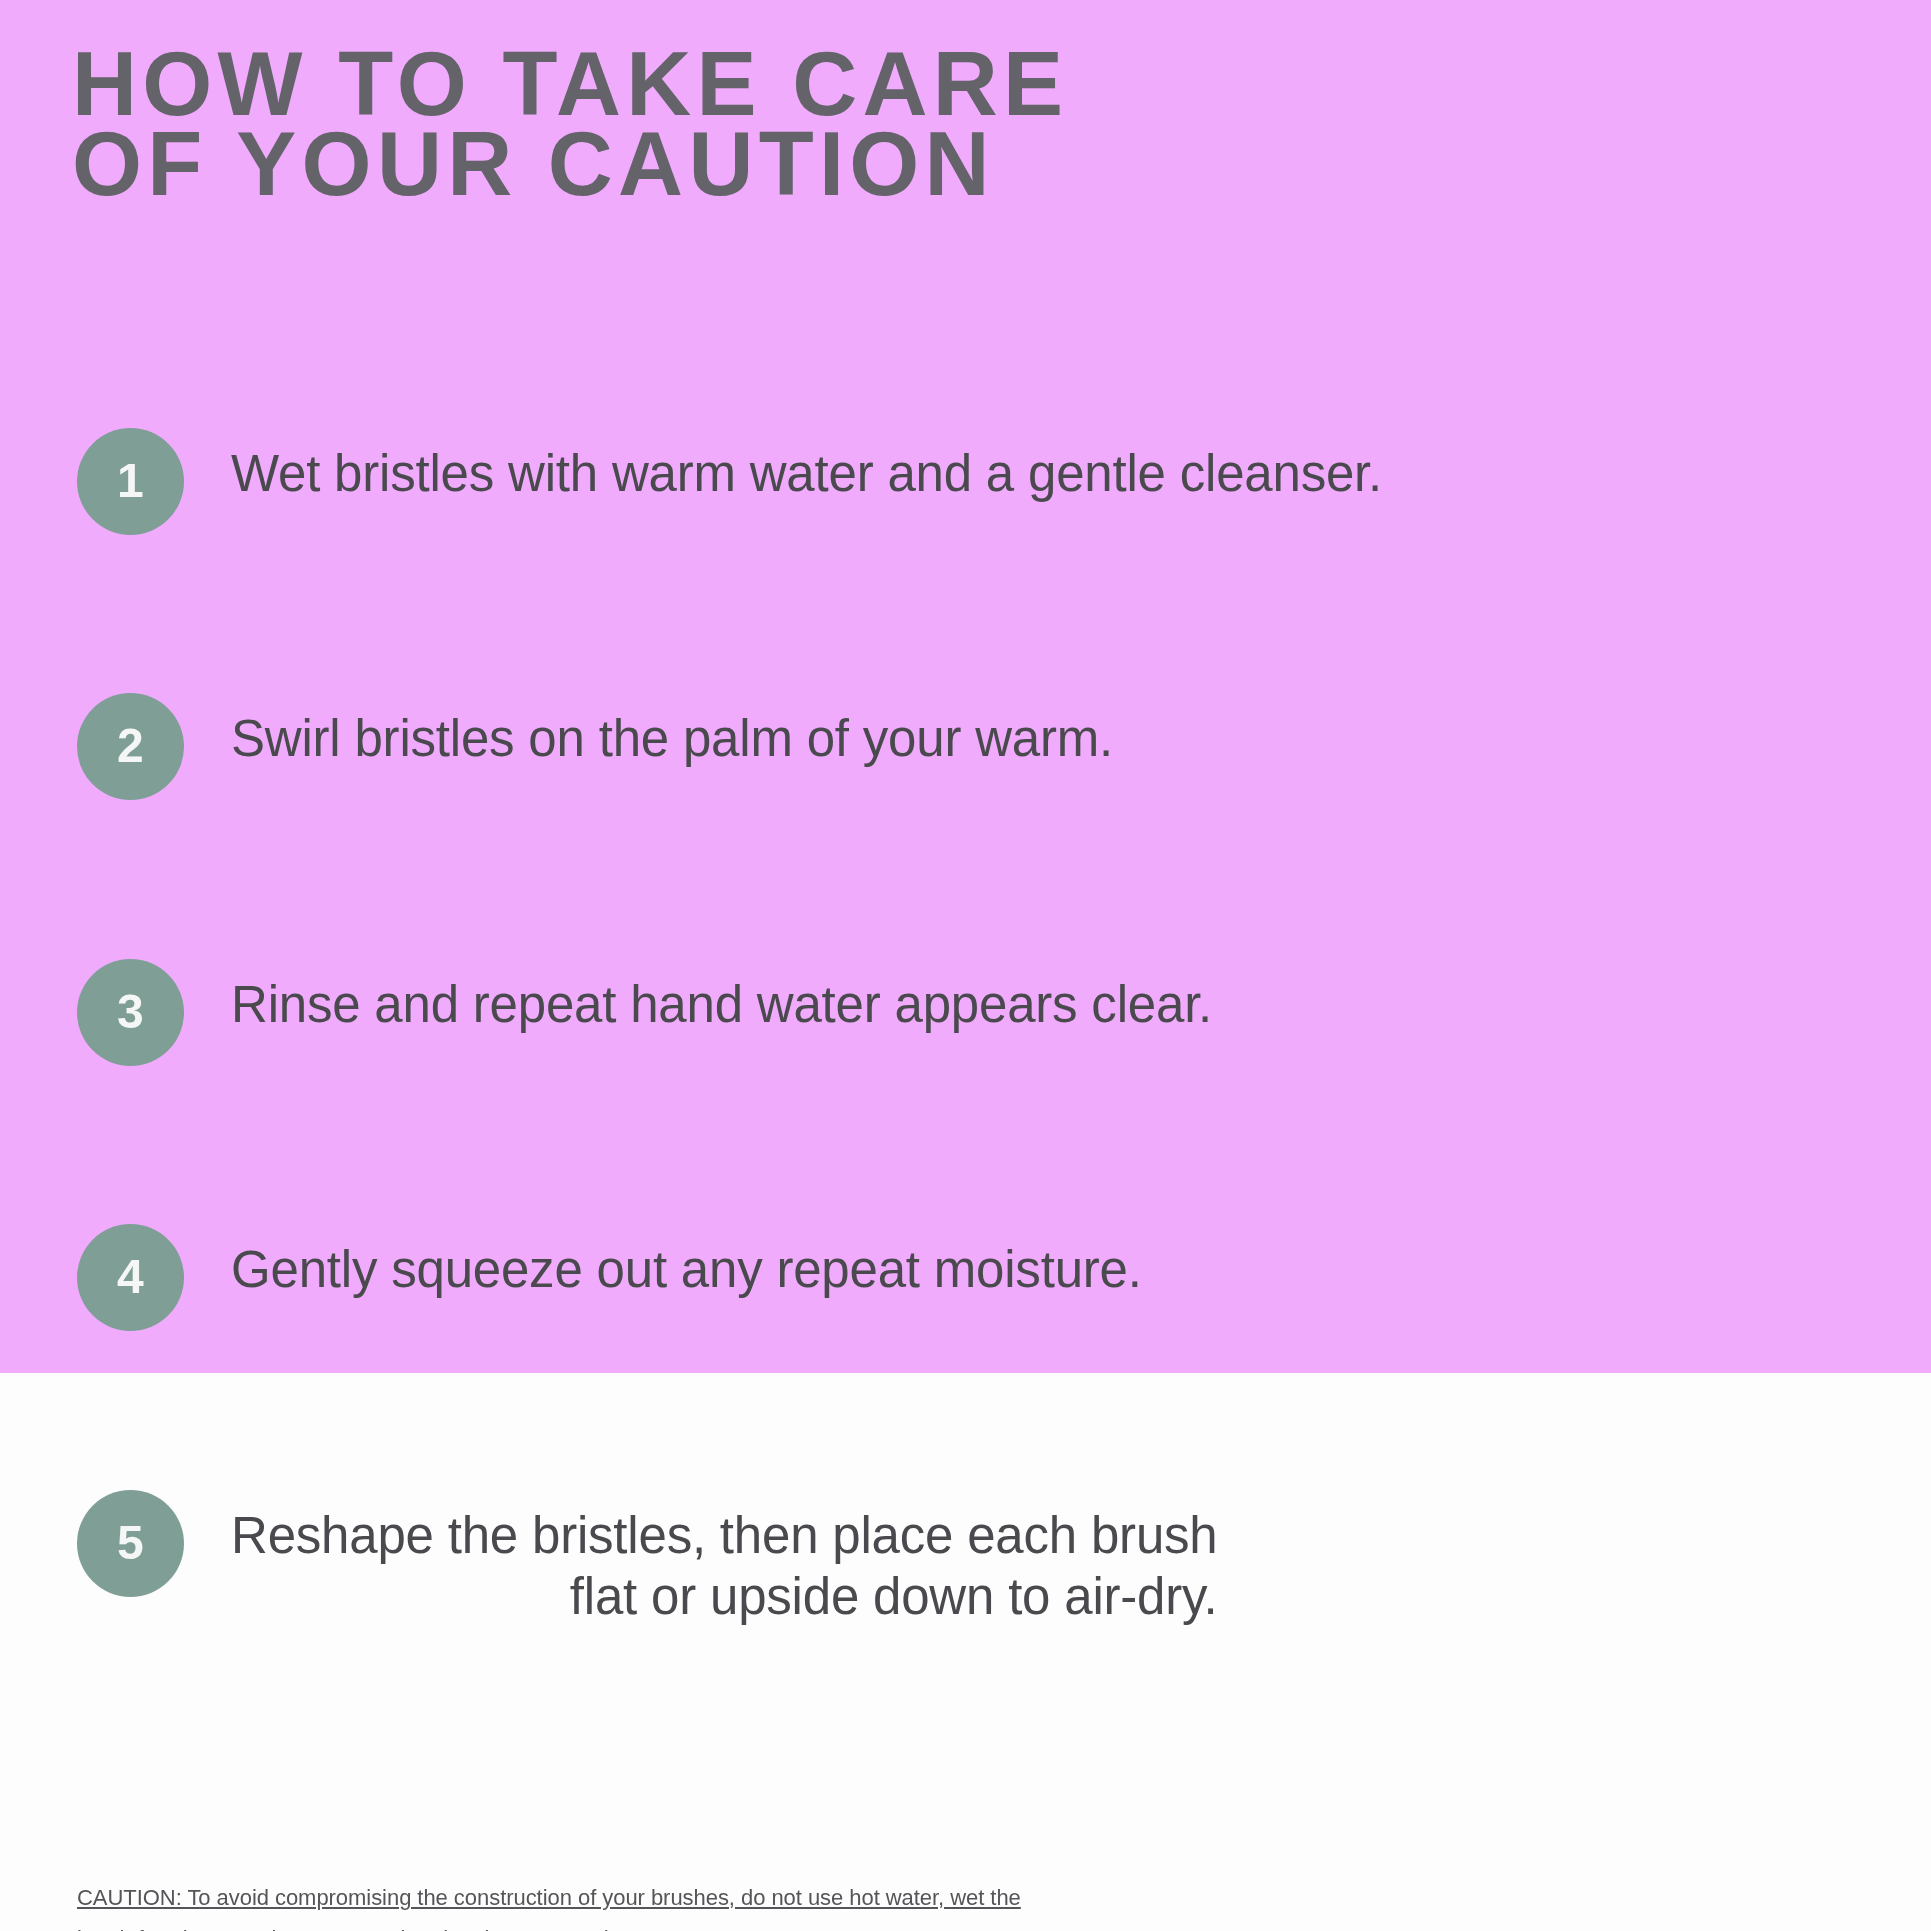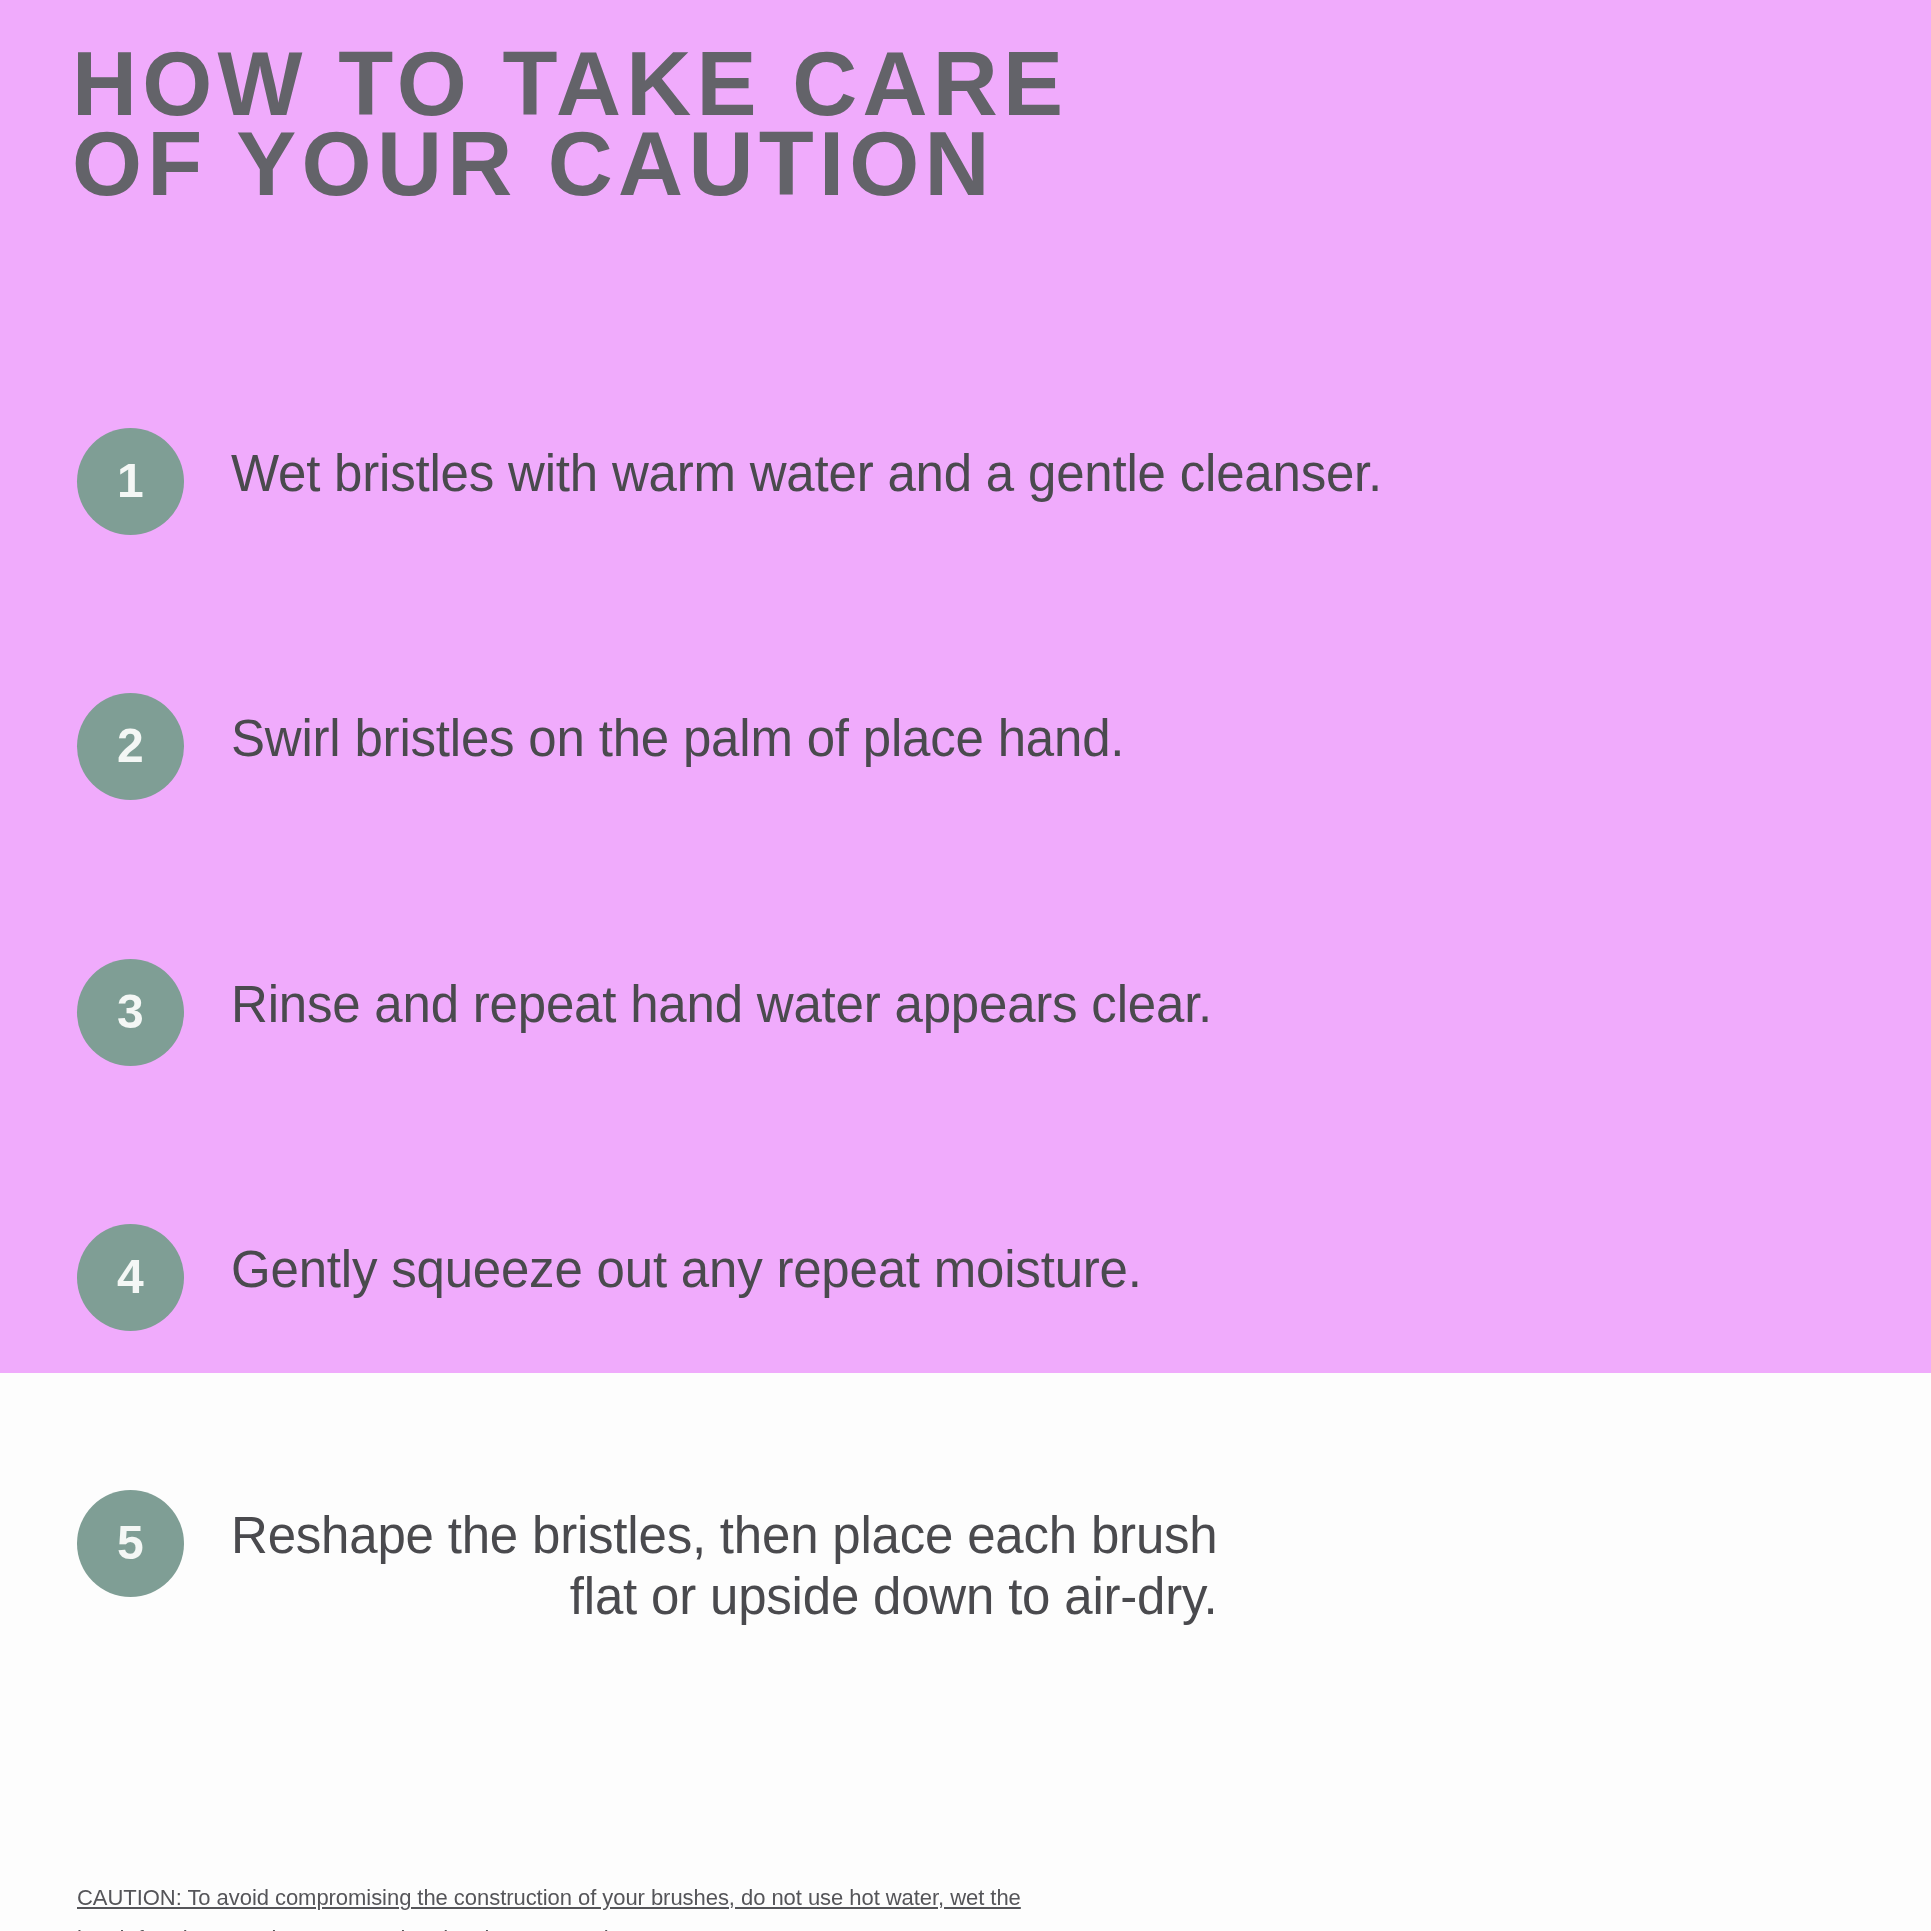--- a/index.html
+++ b/index.html
@@ -112,21 +112,21 @@
       <div class="step-badge">
         <span class="step-num">1</span>
       </div>
       <div class="step-text">Wet bristles with warm water and a gentle cleanser.</div>
     </div>
 
     <div class="step-row" style="top:693px;">
       <div class="step-badge">
         <span class="step-num">2</span>
       </div>
-      <div class="step-text">Swirl bristles on the palm of place hand.</div>
+      <div class="step-text">Swirl bristles on the palm of your warm.</div>
     </div>
 
     <div class="step-row" style="top:959px;">
       <div class="step-badge">
         <span class="step-num">3</span>
       </div>
       <div class="step-text">Rinse and repeat hand water appears clear.</div>
     </div>
 
     <div class="step-row" style="top:1224px;">

